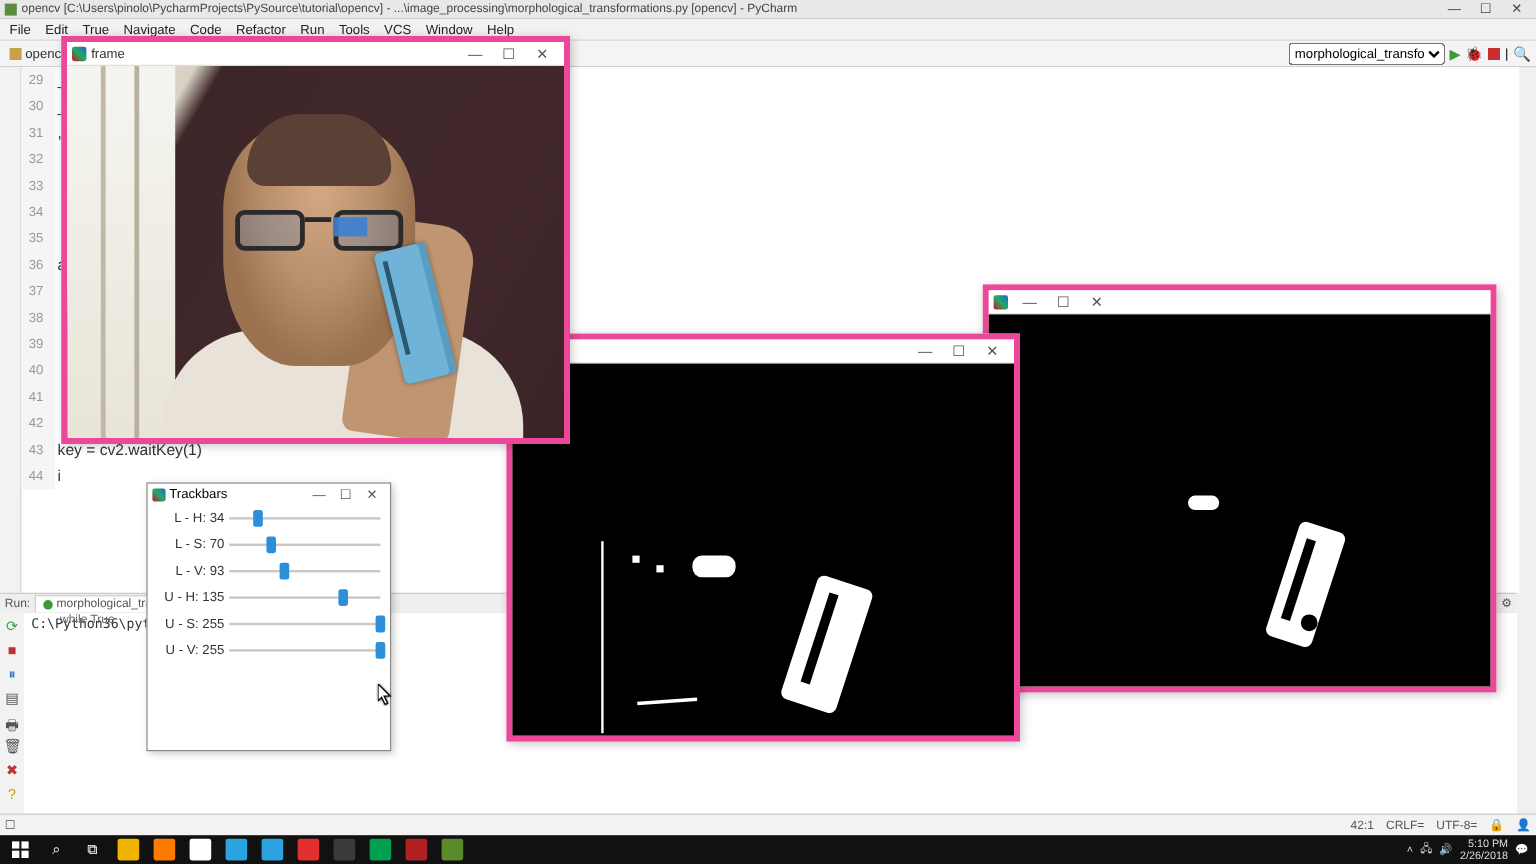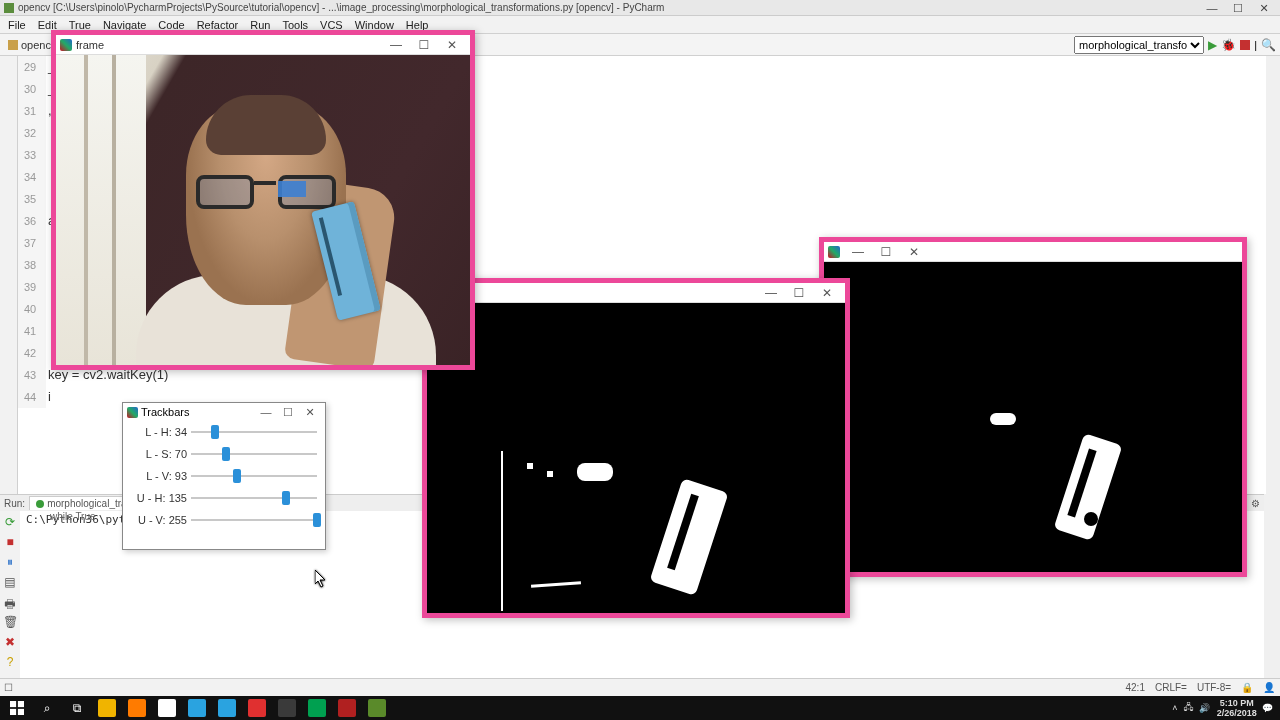--- a/index.html
+++ b/index.html
@@ -86,21 +86,21 @@
 .trackbars .lbl { width: 60px; text-align: right; padding-right: 4px; color: #333; }
 .trackbars .track { position: relative; flex: 1; height: 14px; }
 .trackbars .track .line { position: absolute; top: 6px; left: 0; right: 0; height: 2px; background: #c8c8c8; }
 .trackbars .track .thumb { position: absolute; top: 0; width: 8px; height: 14px; background: #2b90d9; border-radius: 2px; }
 
 
 .taskbar { position: absolute; bottom: 0; left: 0; right: 0; height: 24px; background: #111; display: flex; align-items: center; padding: 0 2px; }
 .taskbar .tb { width: 30px; height: 22px; display: flex; align-items: center; justify-content: center; color: #fff; font-size: 12px; }
 .taskbar .tb.start svg { width: 14px; height: 14px; }
 .taskbar .tray { margin-left: auto; display: flex; align-items: center; gap: 6px; color: #ddd; font-size: 9px; padding-right: 4px; }
-.taskbar .tray .clock { text-align: center; line-height: 10px; font-weight: bold; }
+.taskbar .tray .clock { text-align: right; line-height: 10px; }
 .taskbar .app { width: 30px; height: 22px; display: flex; align-items: center; justify-content: center; }
 .taskbar .app .box { width: 18px; height: 18px; border-radius: 2px; }
 
 .cursor { position: absolute; width: 12px; height: 18px; pointer-events: none; }
 .cursor svg { filter: drop-shadow(0 0 1px #000); }
 </style>
 </head>
 <body>
 
 <div class="pycharm-titlebar">
@@ -262,21 +262,21 @@
     <div class="glasses">
         <div class="lens l"></div>
         <div class="lens r"></div>
         <div class="reflect"></div>
         <div class="bridge"></div>
       </div>
     <div class="highlighter"></div>
   </div>
 </div>
 
-<div class="trackbars" id="trackbars" style="left: 122px; top: 402px; width: 204px; height: 148px;">
+<div class="trackbars" id="trackbars" style="left: 122px; top: 402px; width: 204px; height: 224px;">
   <div class="tbar">
     <span class="ico"></span>
     <span class="t">Trackbars</span>
     <span class="wc"><span>—</span><span>☐</span><span>✕</span></span>
   </div>
   <div id="tb-rows">
       <div class="row">
       <span class="lbl">L - H: 34</span>
       <div class="track">
         <div class="line"></div>
@@ -295,20 +295,27 @@
       <div class="track">
         <div class="line"></div>
           <div class="thumb" style="left:calc(36.470588235294116% - 4px)"></div>
       </div>
     </div>
       <div class="row">
       <span class="lbl">U - H: 135</span>
       <div class="track">
         <div class="line"></div>
           <div class="thumb" style="left:calc(75% - 4px)"></div>
+      </div>
+    </div>
+      <div class="row">
+      <span class="lbl">U - S: 255</span>
+      <div class="track">
+        <div class="line"></div>
+          <div class="thumb" style="left:calc(100% - 4px)"></div>
       </div>
     </div>
       <div class="row">
       <span class="lbl">U - V: 255</span>
       <div class="track">
         <div class="line"></div>
           <div class="thumb" style="left:calc(100% - 4px)"></div>
       </div>
     </div>
     </div>

